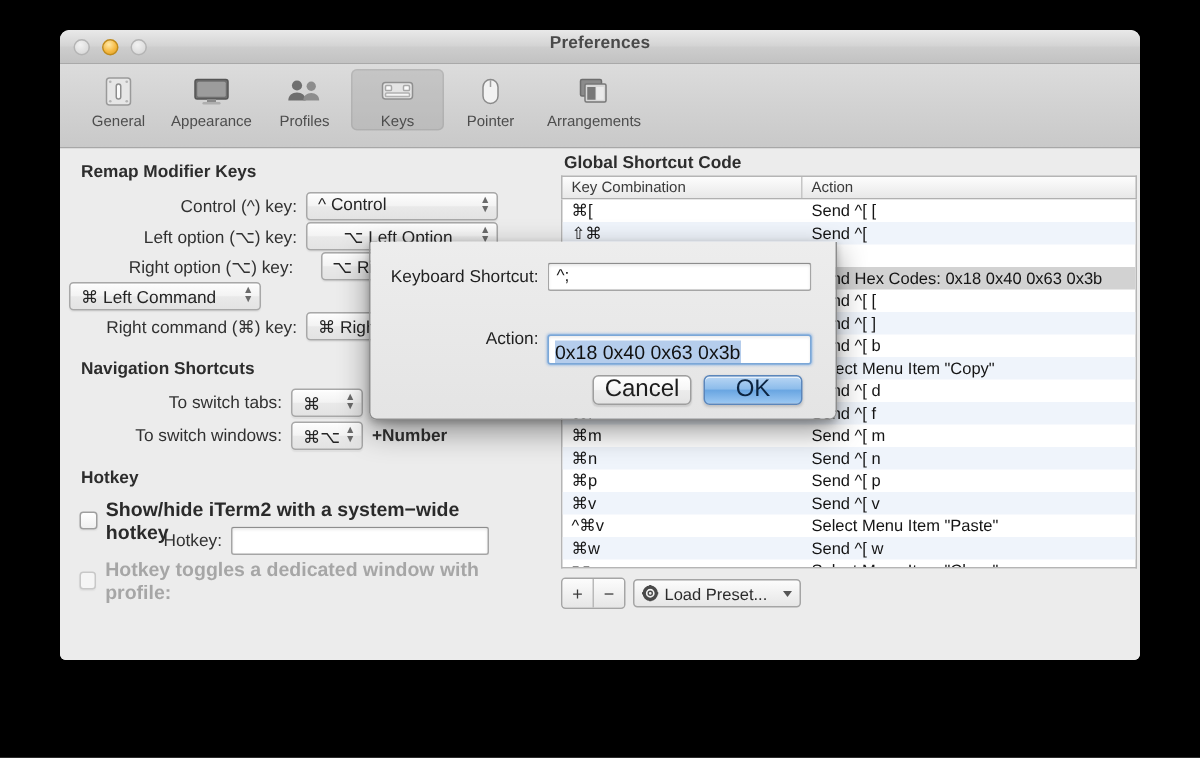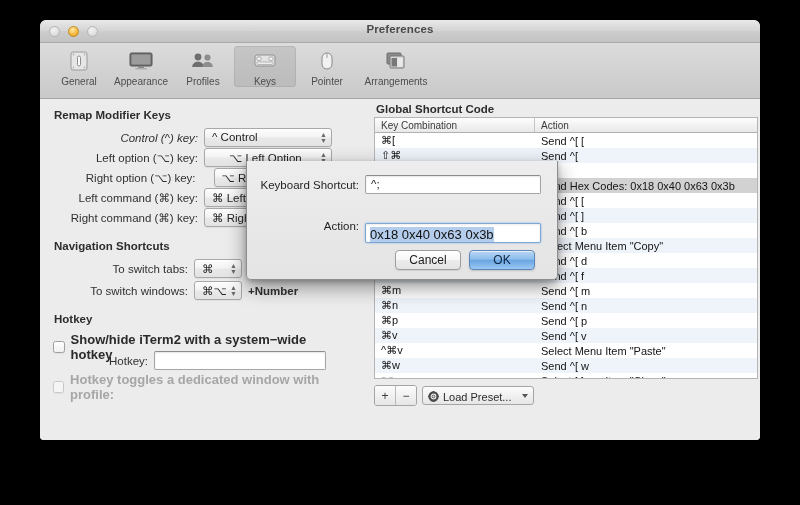--- a/index.html
+++ b/index.html
@@ -215,21 +215,21 @@
     font-size: 13px; color: #111;
     padding: 3px 4px 0 4px;
     overflow: hidden; white-space: nowrap;
   }
   .sel-text { background: #b5cdec; }
   .btn {
     height: 20px; min-width: 64px;
     box-sizing: border-box;
     border: 1px solid #9e9e9e; border-radius: 4px;
     background: linear-gradient(to bottom,#ffffff 0%,#f6f6f6 48%,#ececec 52%,#e4e4e4 100%);
-    font-size: 12px; color: #1d1d1d;
+    font-size: 16px; color: #1d1d1d;
     display: flex; align-items: center; justify-content: center;
     padding-bottom: 1px;
     box-shadow: 0 1px 1px rgba(0,0,0,0.10);
   }
   .btn.default {
     border-color: #5b86bb;
     background: linear-gradient(to bottom,#b9d6f4 0%,#8ebdeb 45%,#6aa6e2 52%,#9cc8f2 100%);
     color: #0c2440;
     box-shadow: 0 1px 2px rgba(0,0,0,0.16), inset 0 1px 0 rgba(255,255,255,0.65);
   }
@@ -325,21 +325,21 @@
       </div>
     </div>
 
     <div class="body">
 
       <div class="left-pane">
 
         <div class="section-head" style="position:absolute;left:14px;top:10px;">Remap Modifier Keys</div>
 
         <div class="row" style="position:absolute;left:0;top:29px;width:300px;">
-          <div class="lbl" style="width:158px;font-style:italic;">Control (^) key:</div>
+          <div class="lbl" style="width:158px;">Control (^) key:</div>
           <div class="popup" style="width:128px;margin-left:6px;">
             <span>^ Control</span>
             <span class="arrows">▲<br>▼</span>
           </div>
         </div>
 
         <div class="row" style="position:absolute;left:0;top:49px;width:300px;">
           <div class="lbl" style="width:158px;">Left option (⌥) key:</div>
           <div class="popup" style="width:128px;margin-left:6px;padding-left:24px;">
             <span>⌥ Left Option</span>
@@ -349,21 +349,20 @@
 
         <div class="row" style="position:absolute;left:0;top:69px;width:300px;gap:12px;">
           <div class="lbl" style="width:158px;">Right option (⌥) key:</div>
           <div class="popup" style="width:128px;margin-left:6px;">
             <span>⌥ Right Option</span>
             <span class="arrows">▲<br>▼</span>
           </div>
         </div>
 
         <div class="row" style="position:absolute;left:0;top:89px;width:300px;">
-          <div class="lbl" style="width:158px;">Left command (⌘) key:</div>
           <div class="popup" style="width:128px;margin-left:6px;">
             <span>⌘ Left Command</span>
             <span class="arrows">▲<br>▼</span>
           </div>
         </div>
 
         <div class="row" style="position:absolute;left:0;top:109px;width:300px;">
           <div class="lbl" style="width:158px;">Right command (⌘) key:</div>
           <div class="popup" style="width:128px;margin-left:6px;">
             <span>⌘ Right Command</span>

